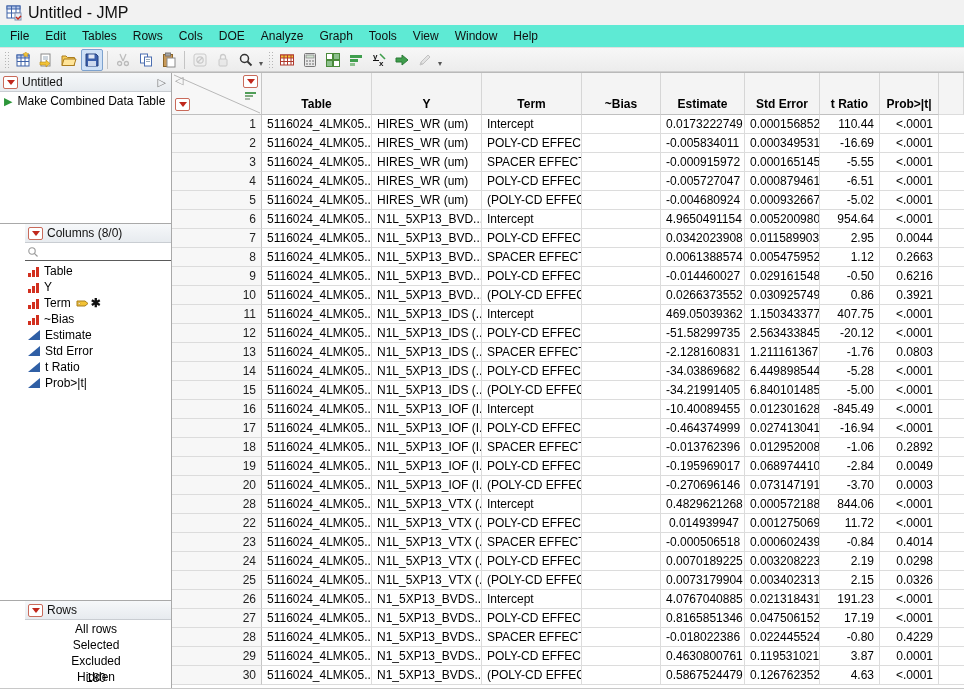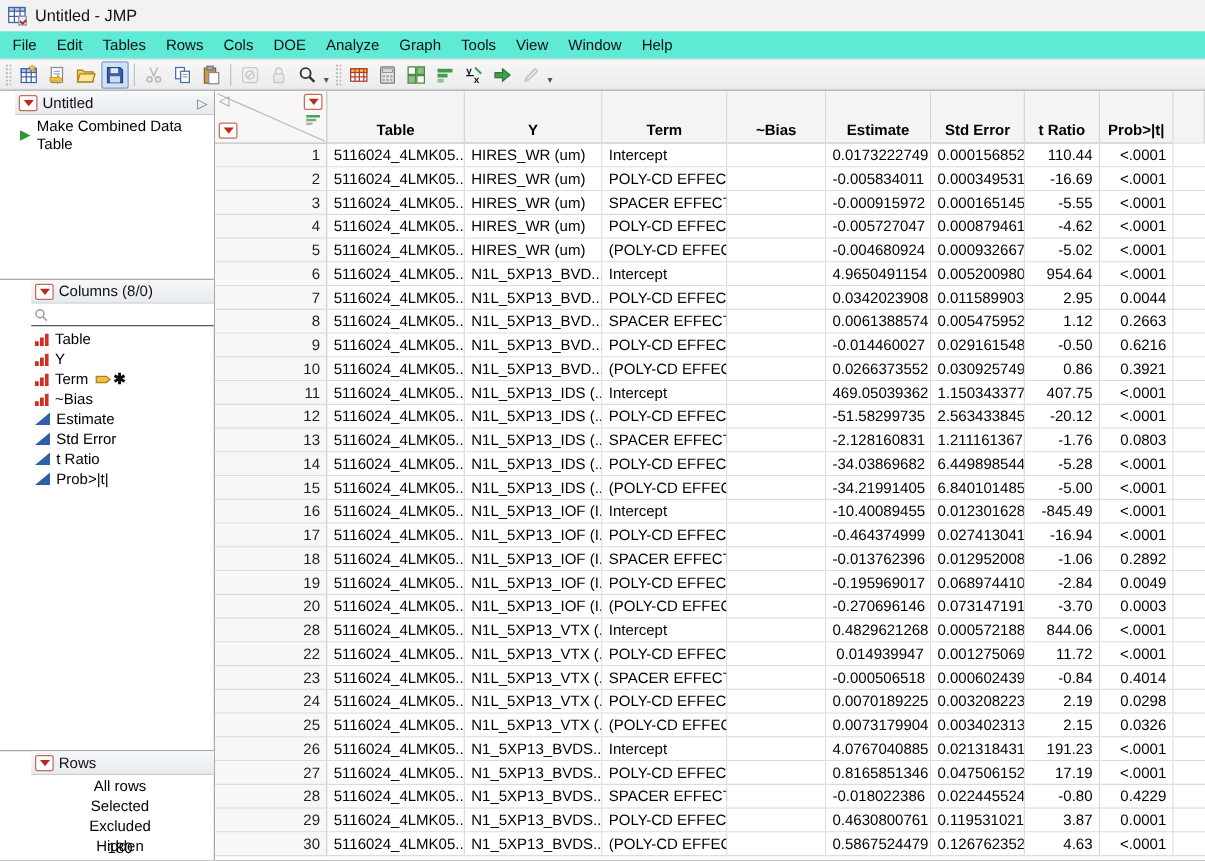--- a/index.html
+++ b/index.html
@@ -10,21 +10,21 @@
     color: #000;
     background: #fff;
   }
   .app { width: 964px; height: 689px; display: flex; flex-direction: column; border-bottom: 1px solid #c8c8c8;}
 
   
   .titlebar {
     height: 25px; background: #f2f2f2; display: flex; align-items: center;
     padding-left: 6px; gap: 6px; flex: none;
   }
-  .titlebar .title { font-size: 13px; color: #111; }
+  .titlebar .title { font-size: 16px; color: #111; }
 
   
   .menubar {
     height: 22px; background: #5eead4; display: flex; align-items: center;
     padding-left: 2px; flex: none;
   }
   .menu-item { padding: 3px 8px; cursor: default; color: #111; }
 
   
   .toolbar {
@@ -44,21 +44,21 @@
     background-size: 3px 3px; }
   .tdrop { font-size: 8px; color: #555; padding: 0 2px 0 1px; align-self: flex-end; margin-bottom: 3px;}
 
   
   .content { flex: 1; display: flex; min-height: 0; border-top: 1px solid #b9b9b9; }
 
   
   .sidebar { width: 172px; flex: none; display: flex; flex-direction: column; background: #fff; border-right: 1px solid #a9a9a9; }
   .panel { display: flex; flex-direction: column; min-height: 0; }
   .panel + .panel { border-top: 1px solid #a9a9a9; padding-left: 25px; }
-  .panel-table { height: 150px; flex: none; padding-left: 12px; }
+  .panel-table { height: 150px; flex: none; }
   .panel-columns { height: 377px; flex: none; }
   .panel-rows { flex: 1; }
   .panel-header {
     height: 19px; flex: none; background: linear-gradient(#f6f8fa,#e7ebef);
     border-bottom: 1px solid #c9cdd2; display: flex; align-items: center; gap: 4px; padding: 0 3px;
   }
   .panel-header .ph-title { flex: 1; color: #111; }
   .red-tri-btn {
     width: 15px; height: 13px; border: 1px solid #c96a5a; border-radius: 2px; background: #fff;
     display: inline-flex; align-items: center; justify-content: center; flex: none;
@@ -484,21 +484,21 @@
             <div class="cfill"></div>
           </div>
           <div class="grid-row">
             <div class="cell c0">4</div>
             <div class="cell c1">5116024_4LMK05..</div>
             <div class="cell c2">HIRES_WR (um)</div>
             <div class="cell c3">POLY-CD EFFECT...</div>
             <div class="cell c4"></div>
             <div class="cell c5">-0.005727047</div>
             <div class="cell c6">0.0008794619</div>
-            <div class="cell c7">-4.62</div>
+            <div class="cell c7">-6.51</div>
             <div class="cell c8">&lt;.0001</div>
             <div class="cfill"></div>
           </div>
           <div class="grid-row">
             <div class="cell c0">5</div>
             <div class="cell c1">5116024_4LMK05..</div>
             <div class="cell c2">HIRES_WR (um)</div>
             <div class="cell c3">(POLY-CD EFFECT...</div>
             <div class="cell c4"></div>
             <div class="cell c5">-0.004680924</div>

